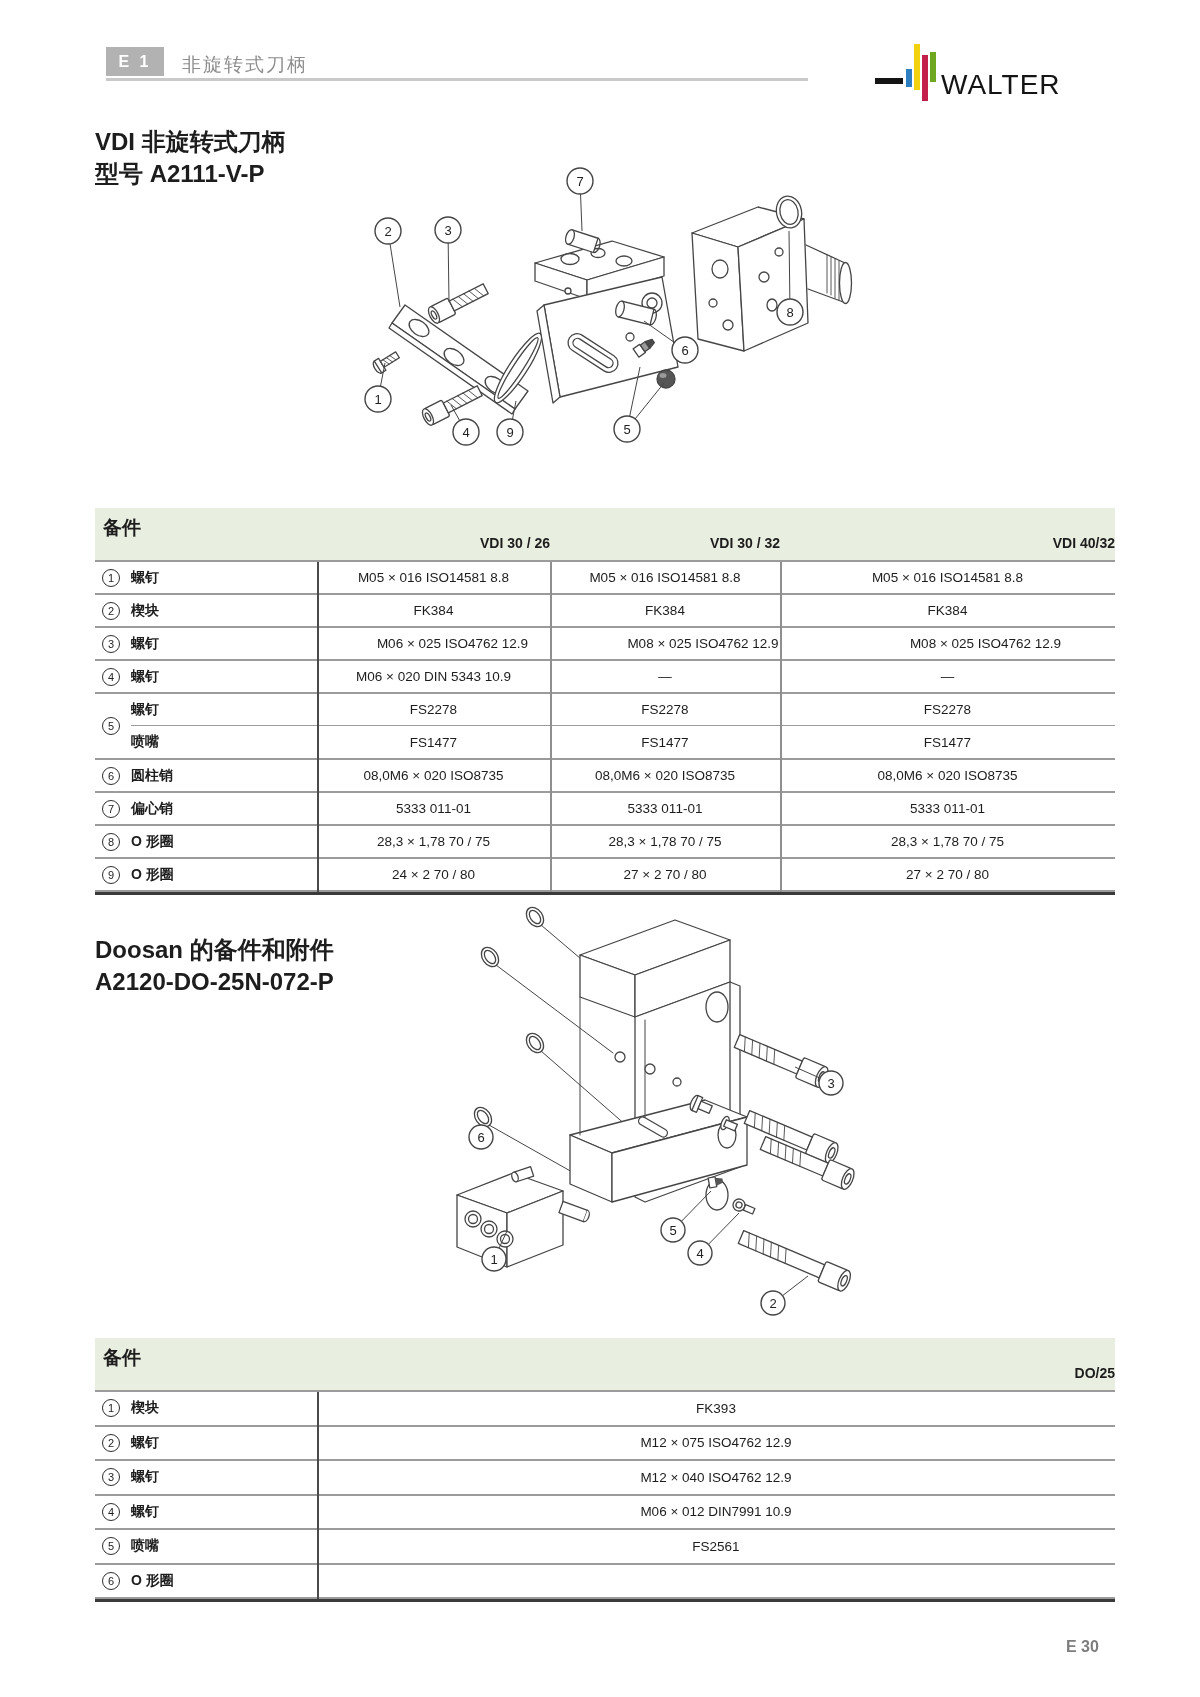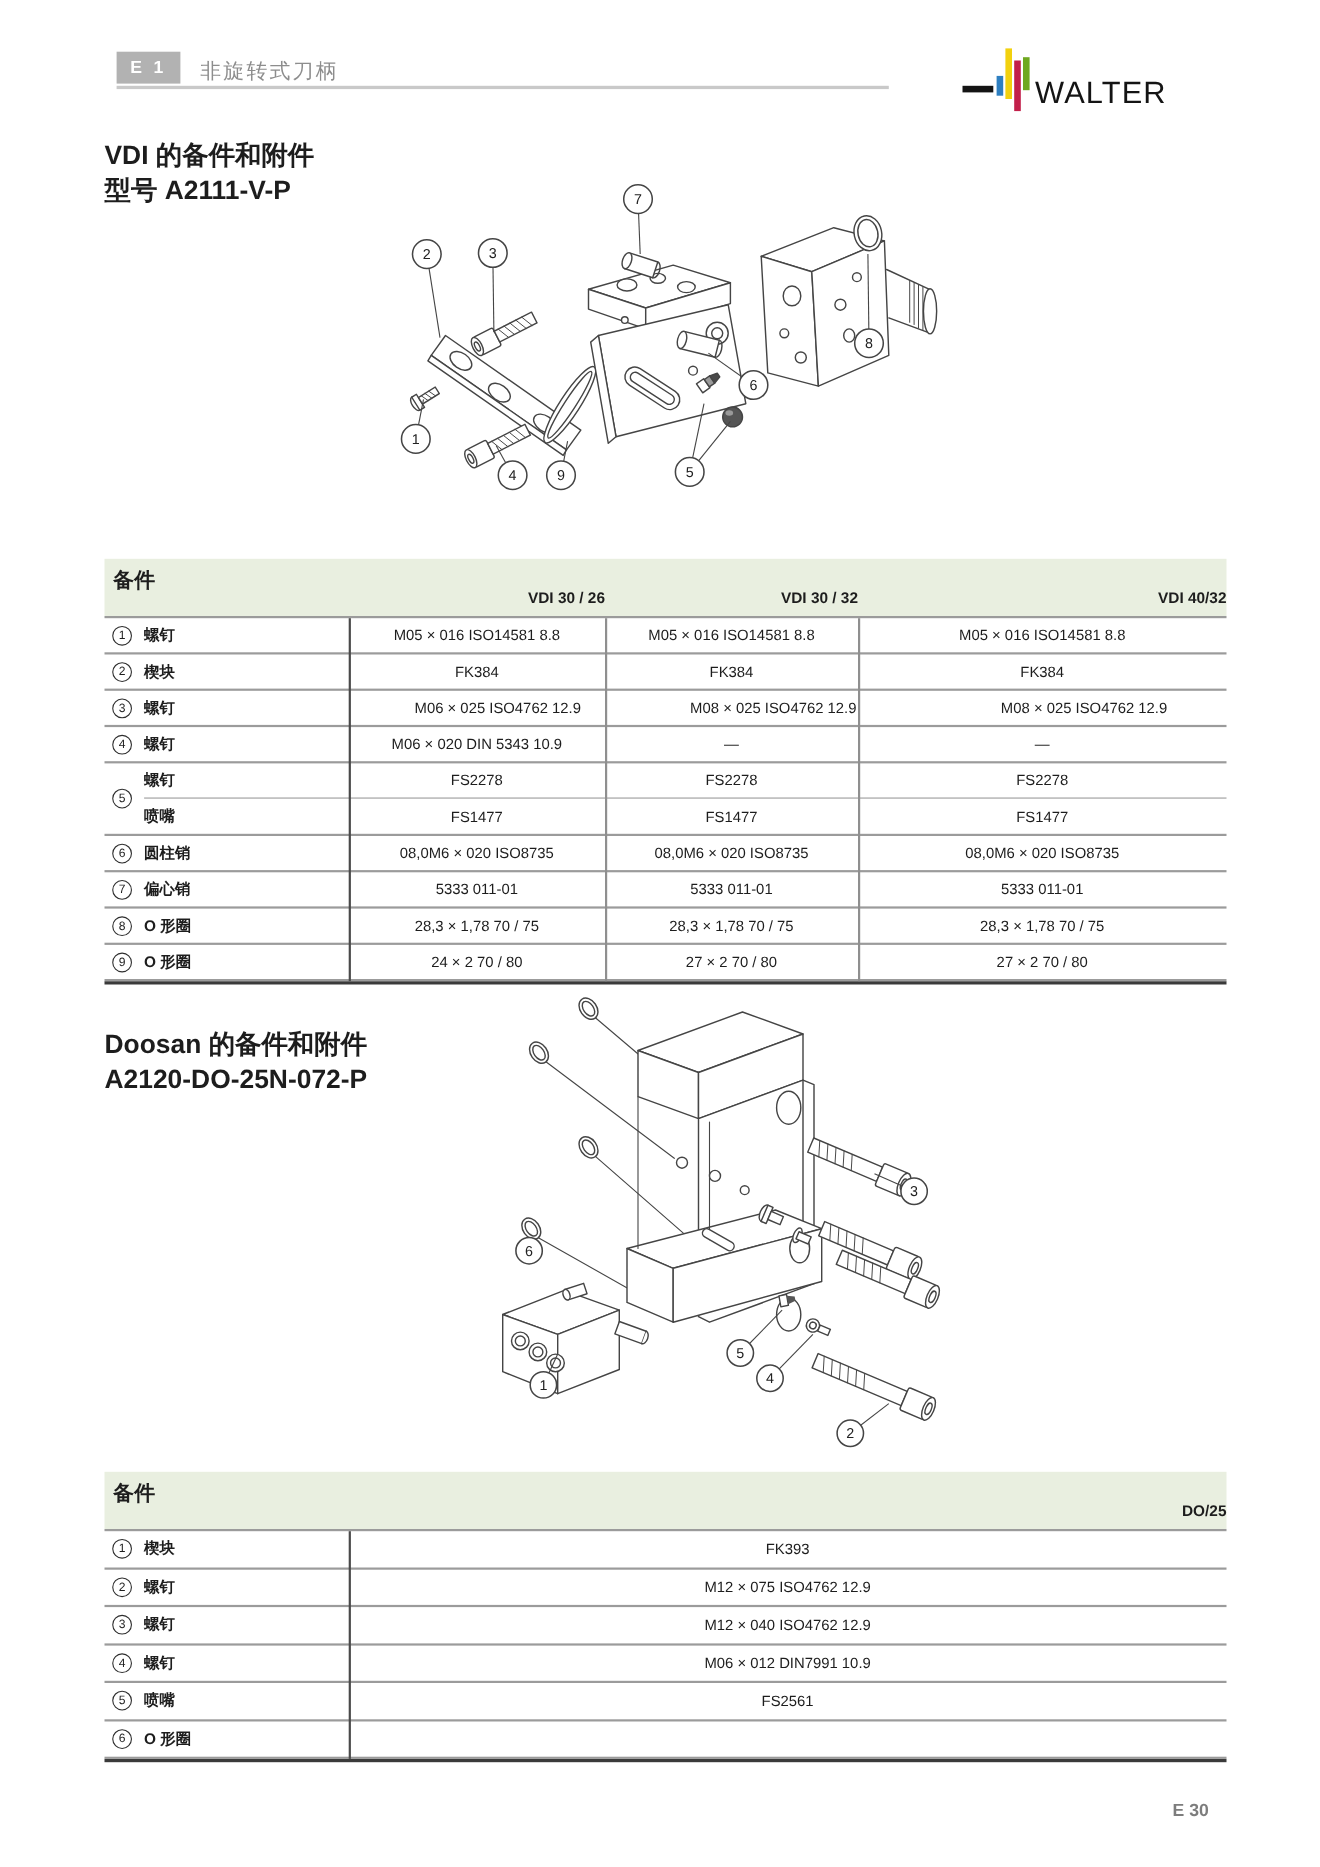--- a/index.html
+++ b/index.html
@@ -59,21 +59,21 @@
   <div class="logo">
     <div class="bar dash"></div>
     <div class="bar b-blue" style="background: rgb(46, 127, 193);"></div>
     <div class="bar b-yellow" style="background: rgb(242, 209, 14);"></div>
     <div class="bar b-red" style="background: rgb(194, 31, 74);"></div>
     <div class="bar b-green" style="background: rgb(111, 168, 32);"></div>
     <div class="word">WALTER</div>
   </div>
 
   <div class="sec-title" style="top:126px;">
-    <div>VDI 的备件和附件</div>
+    <div>VDI 非旋转式刀柄</div>
     <div>型号 A2111-V-P</div>
   </div>
 
   <svg id="d1" class="diagram" style="left:330px;top:155px;" width="530" height="310" viewBox="0 0 530 310">
     <g stroke="#454545" stroke-width="1.3" fill="none" stroke-linejoin="round" stroke-linecap="round">
 
       <polygon fill="#fff" points="62,168 75,150 198,236 185,254"></polygon>
       <polygon fill="#fff" points="62,168 185,254 182,259 59,173"></polygon>
       <ellipse rx="11" ry="7" transform="translate(89,173) rotate(35)" fill="#fff"></ellipse>
       <ellipse rx="11" ry="7" transform="translate(124,202) rotate(35)" fill="#fff"></ellipse>

